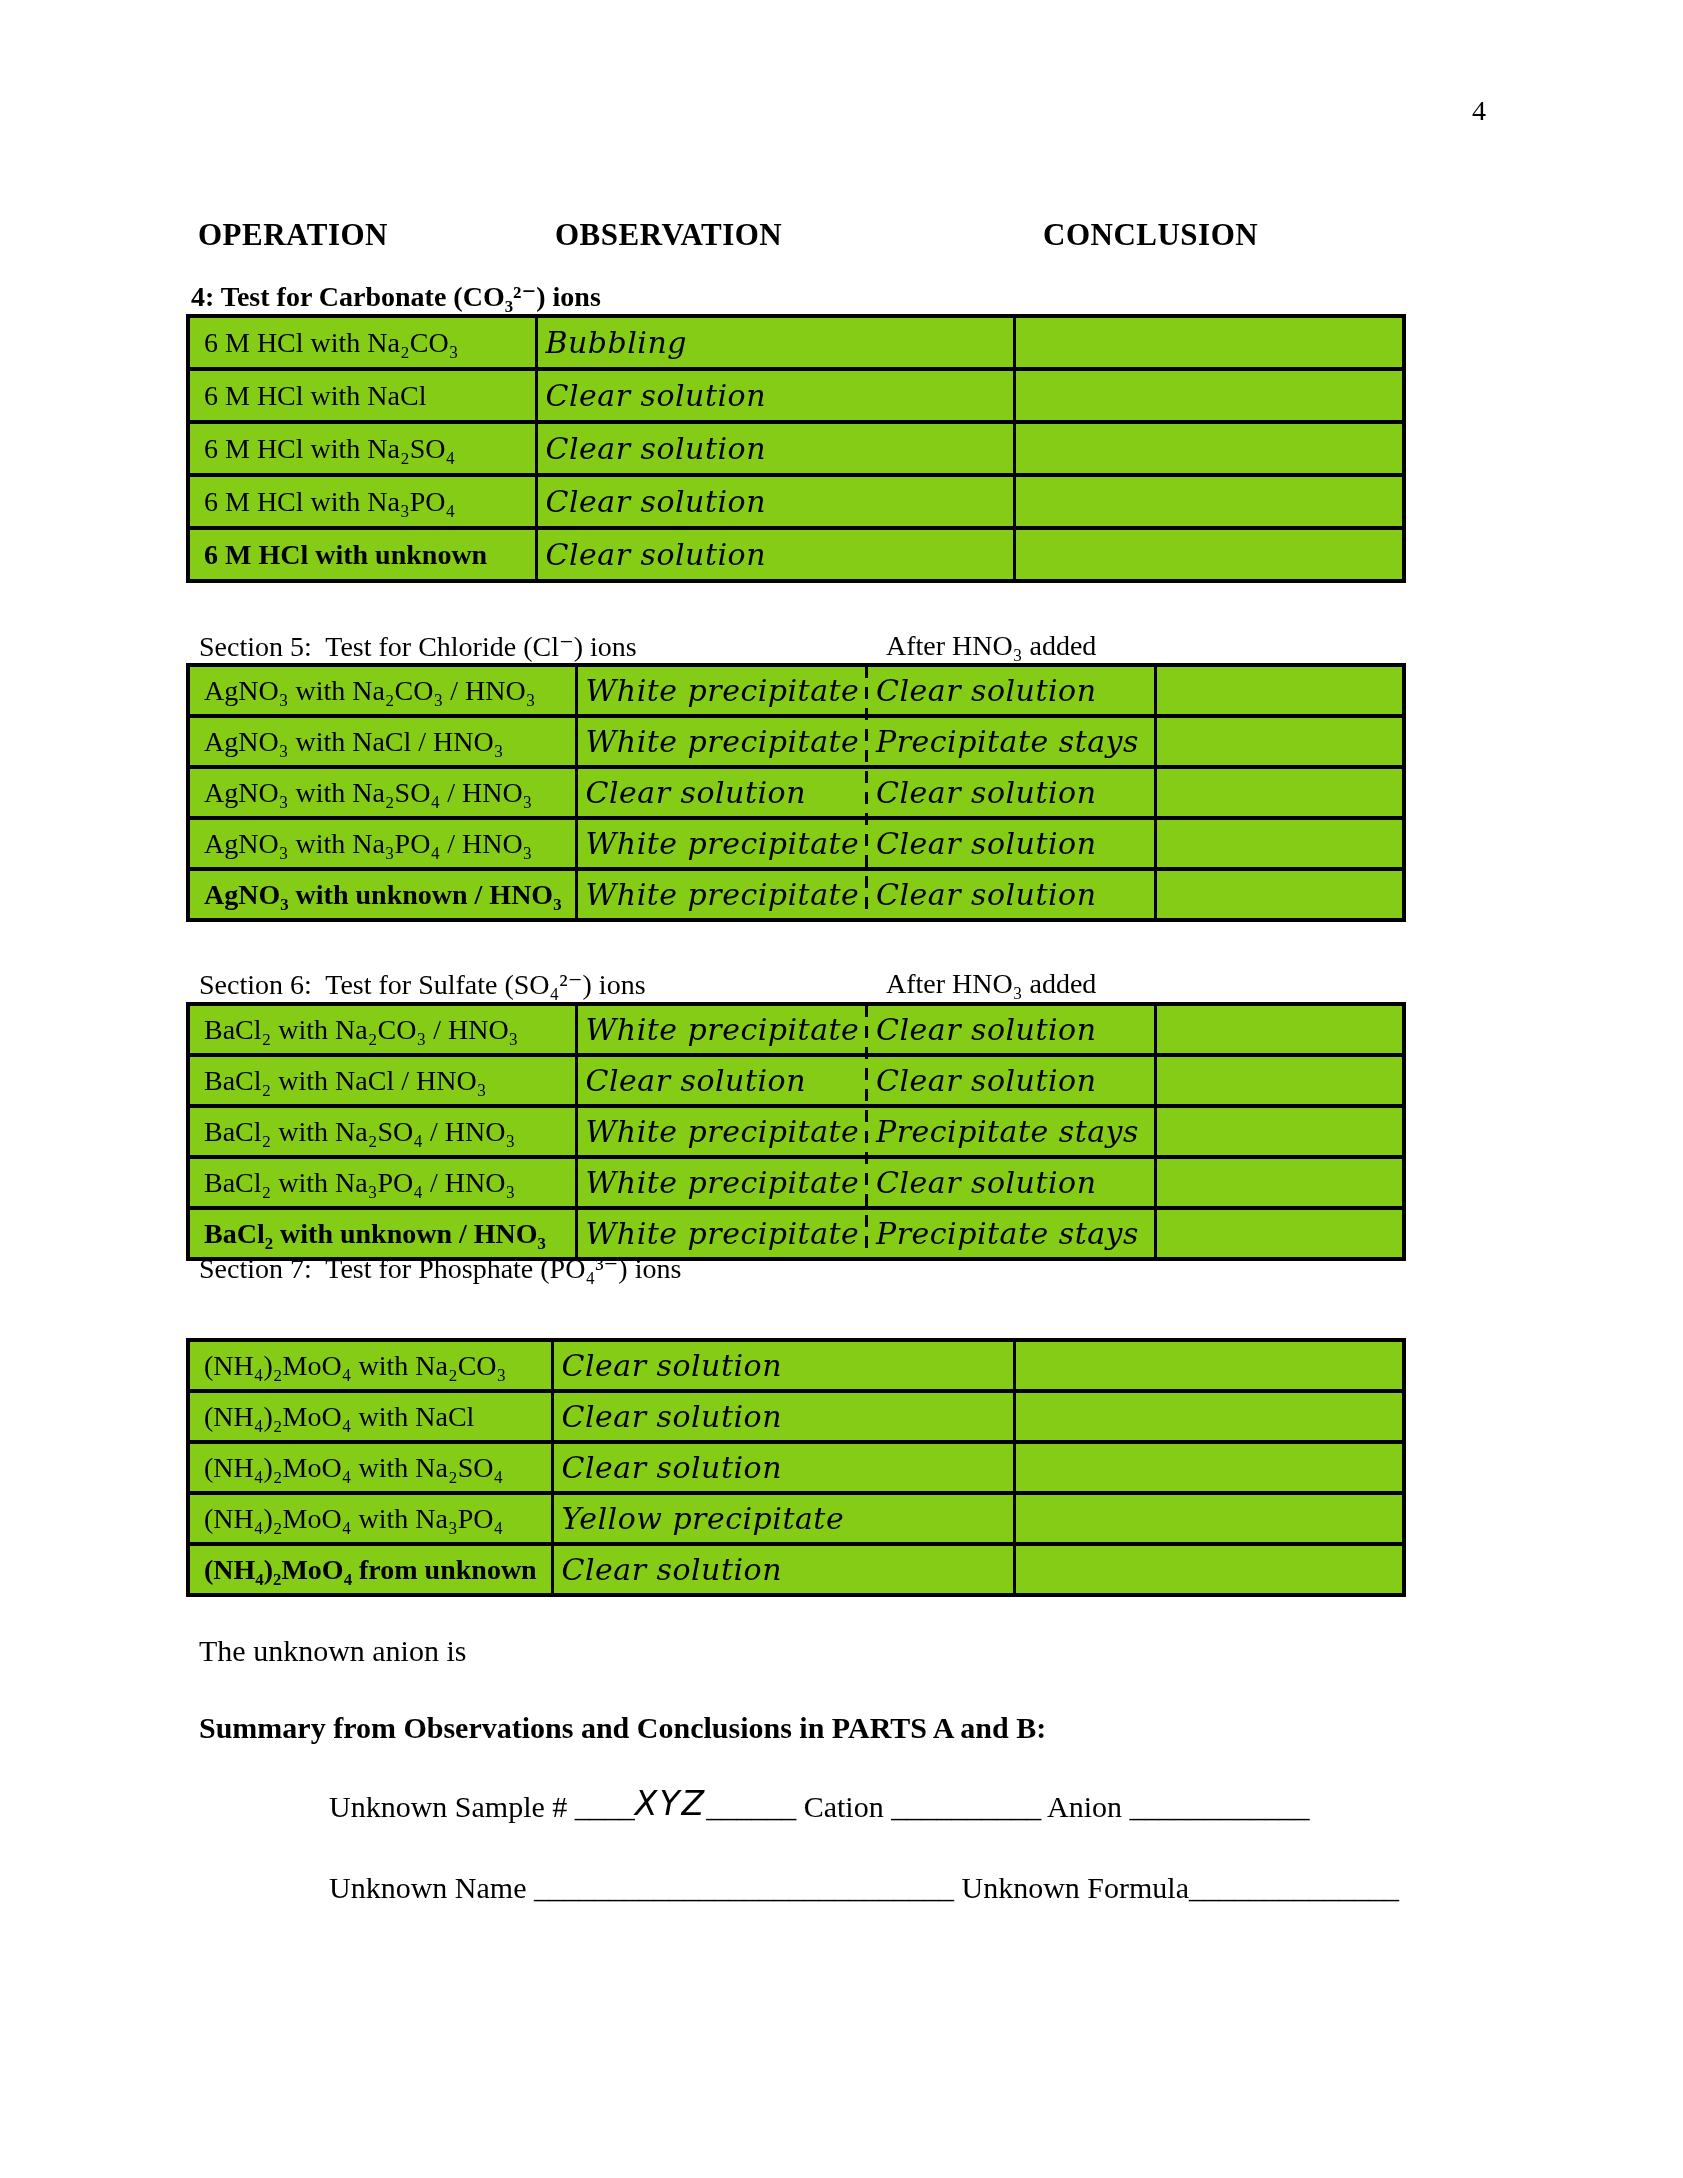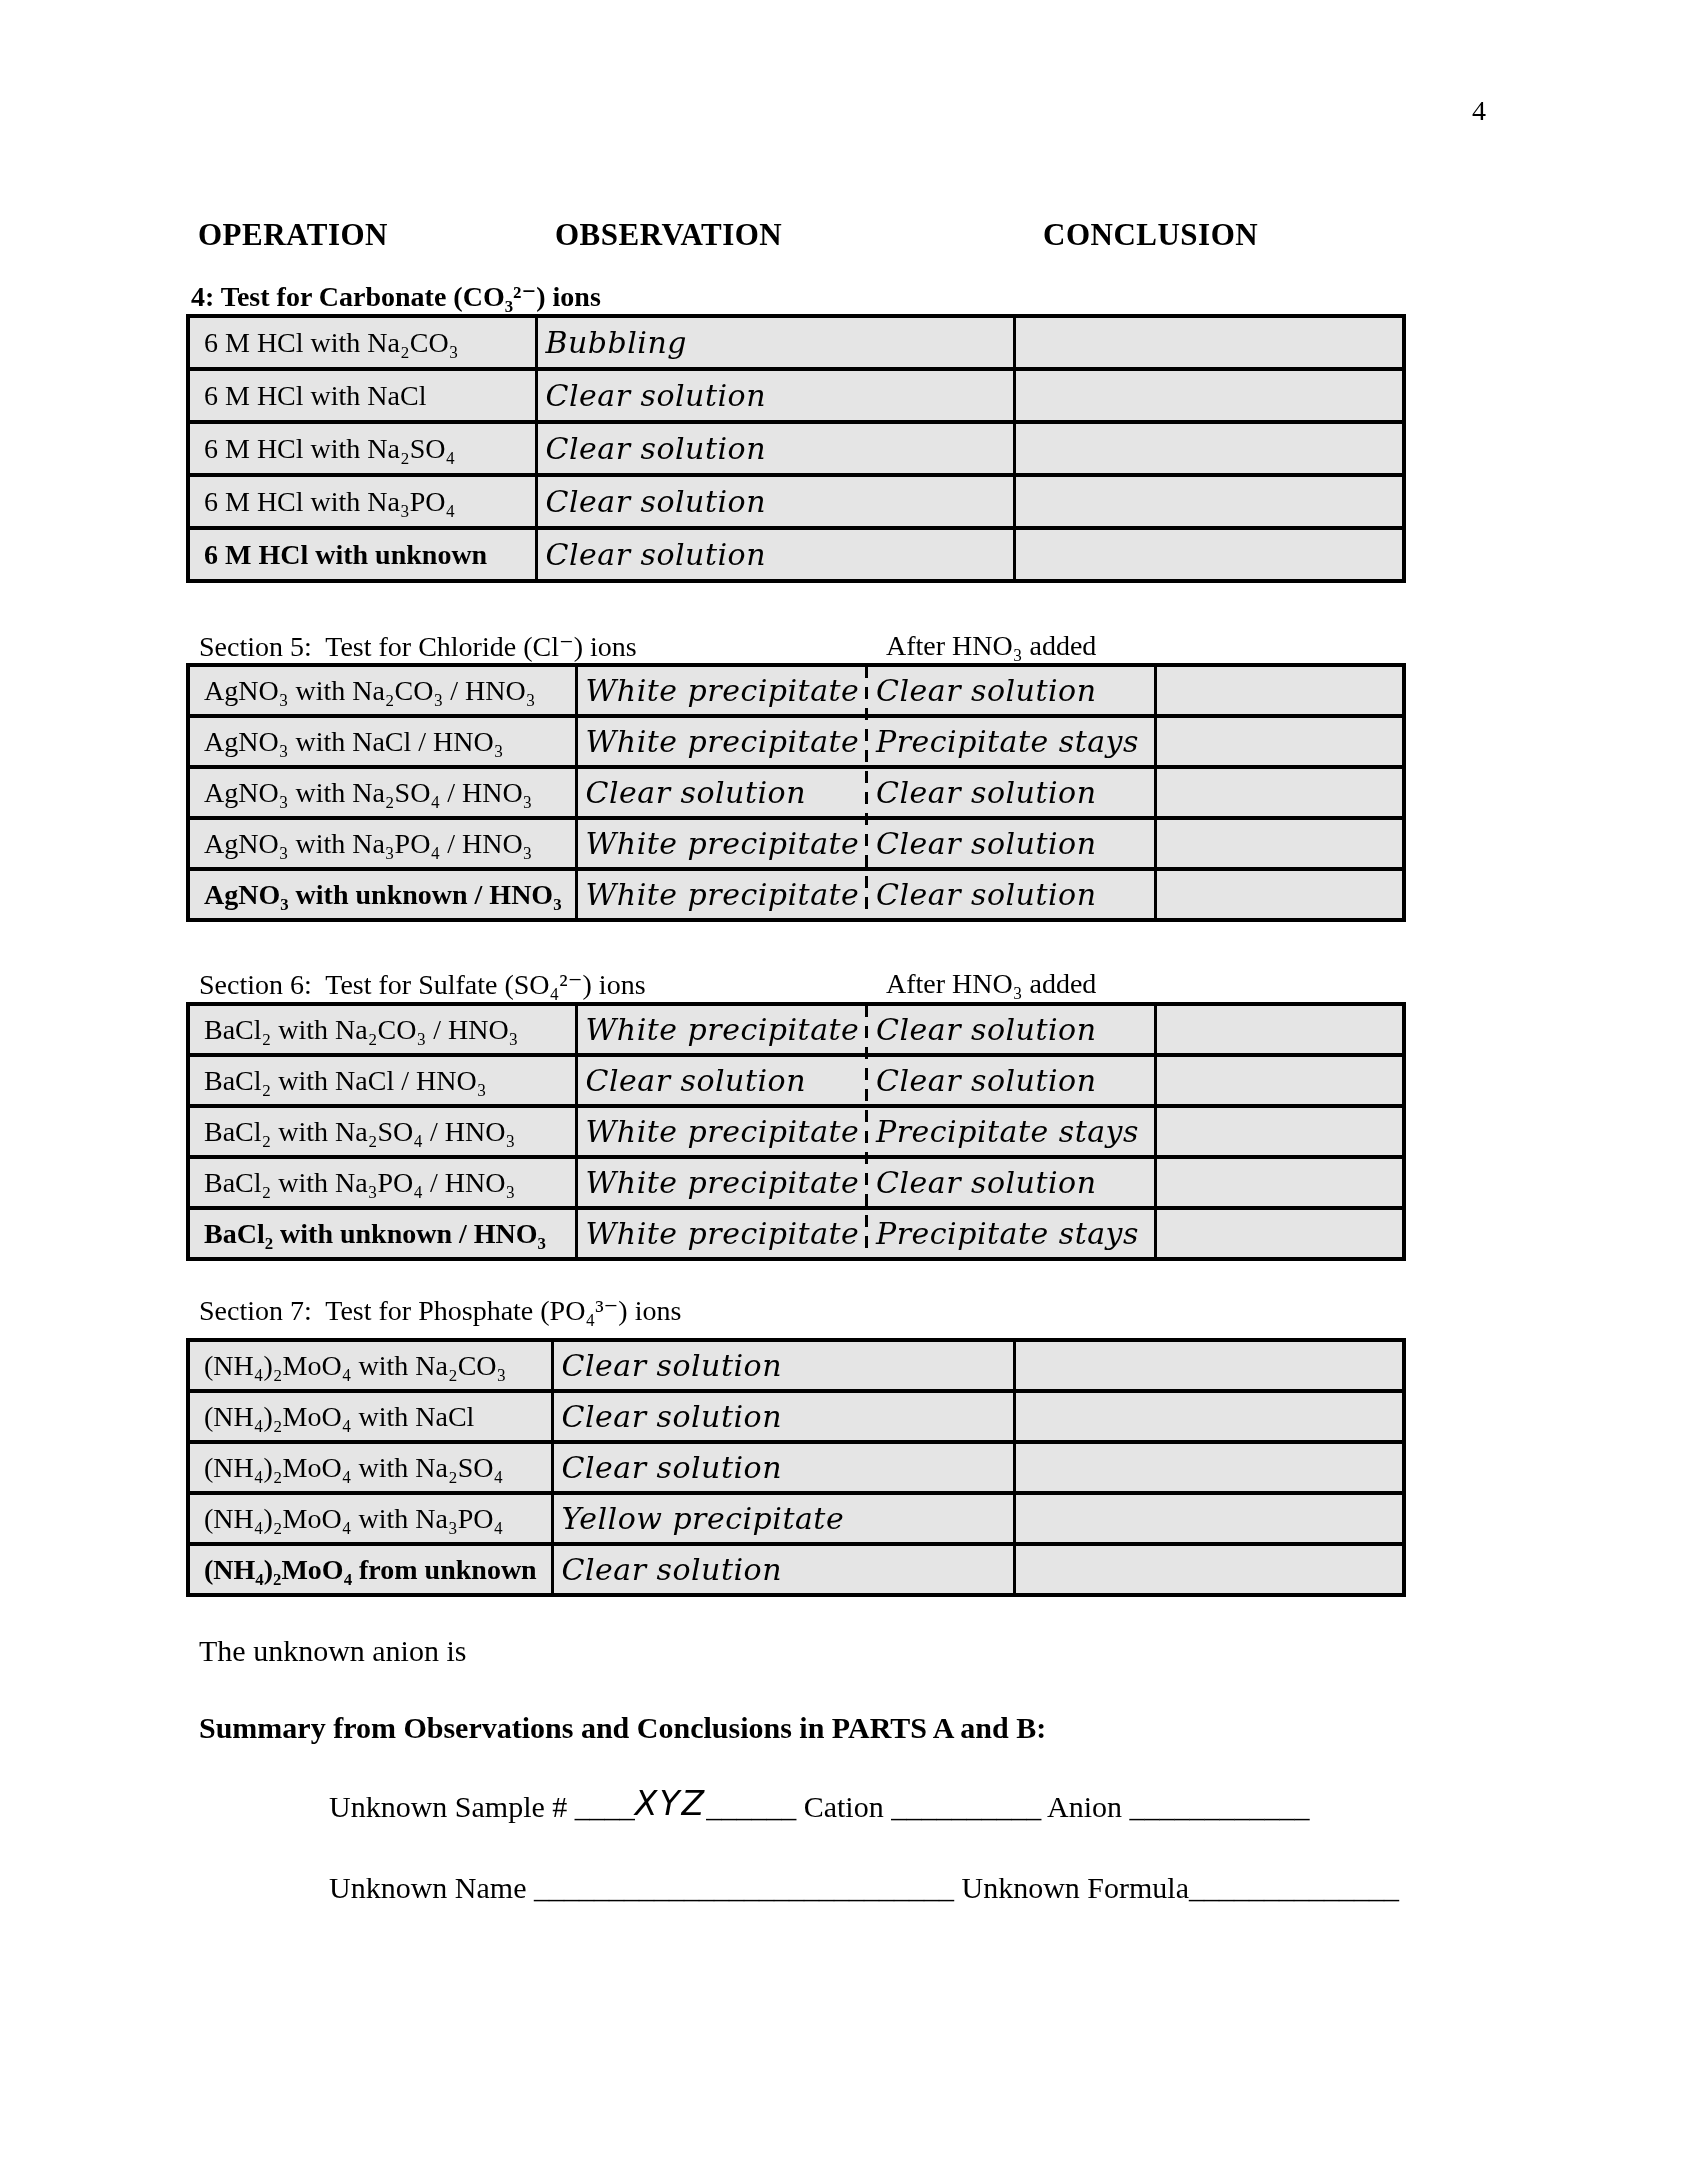--- a/index.html
+++ b/index.html
@@ -6,21 +6,21 @@
   .page {
     position:relative; width:1683px; height:2178px; background:#ffffff;
     font-family:"Liberation Serif","DejaVu Serif",serif; color:#000;
     overflow:hidden;
   }
   .abs { position:absolute; }
   .pagenum { font-size:28px; }
   .colhead { font-size:31px; font-weight:bold; letter-spacing:0.5px; }
   .sectitle { font-size:28px; white-space:pre; }
   .afterlbl { font-size:28px; }
-  table.optable { border-collapse:collapse; table-layout:fixed; background:#e5e5e5; }
+  table.optable { border-collapse:collapse; table-layout:fixed; background:#84cc16; }
   table.optable { border:4px solid #000; }
   table.optable td {
     border:3px solid #000; border-top-width:4px; border-bottom-width:4px;
     vertical-align:middle; padding:0 6px 0 14px; overflow:hidden;
   }
   table.optable td.op { font-size:28px; white-space:nowrap; }
   table.optable td.b  { font-weight:bold; }
   .hand {
     font-family:"DejaVu Serif","Liberation Serif",serif;
     font-style:italic; font-size:30px; letter-spacing:0.5px; white-space:nowrap;
@@ -176,21 +176,21 @@
         <td class="op b">BaCl₂ with unknown / HNO₃</td>
         <td class="hand nor">White precipitate</td>
         <td class="hand nol">Precipitate stays</td>
         <td></td>
       </tr>
     </tbody>
       </table>
     <div class="dashline" style="left:679px;"></div>
   </div>
 
-  <div class="abs sectitle" style="left:199px; top:1294px;">Section 7:&nbsp; Test for Phosphate (PO₄³⁻) ions</div>
+  <div class="abs sectitle" style="left:199px; top:1252px;">Section 7:&nbsp; Test for Phosphate (PO₄³⁻) ions</div>
   <div class="abs" style="left:186px; top:1338px;">
     <table class="optable rows47">
       <colgroup>
           <col style="width:364px">
           <col style="width:462px">
           <col style="width:390px">
         </colgroup>
       <tbody>
           <tr>
         <td class="op">(NH₄)₂MoO₄ with Na₂CO₃</td>

